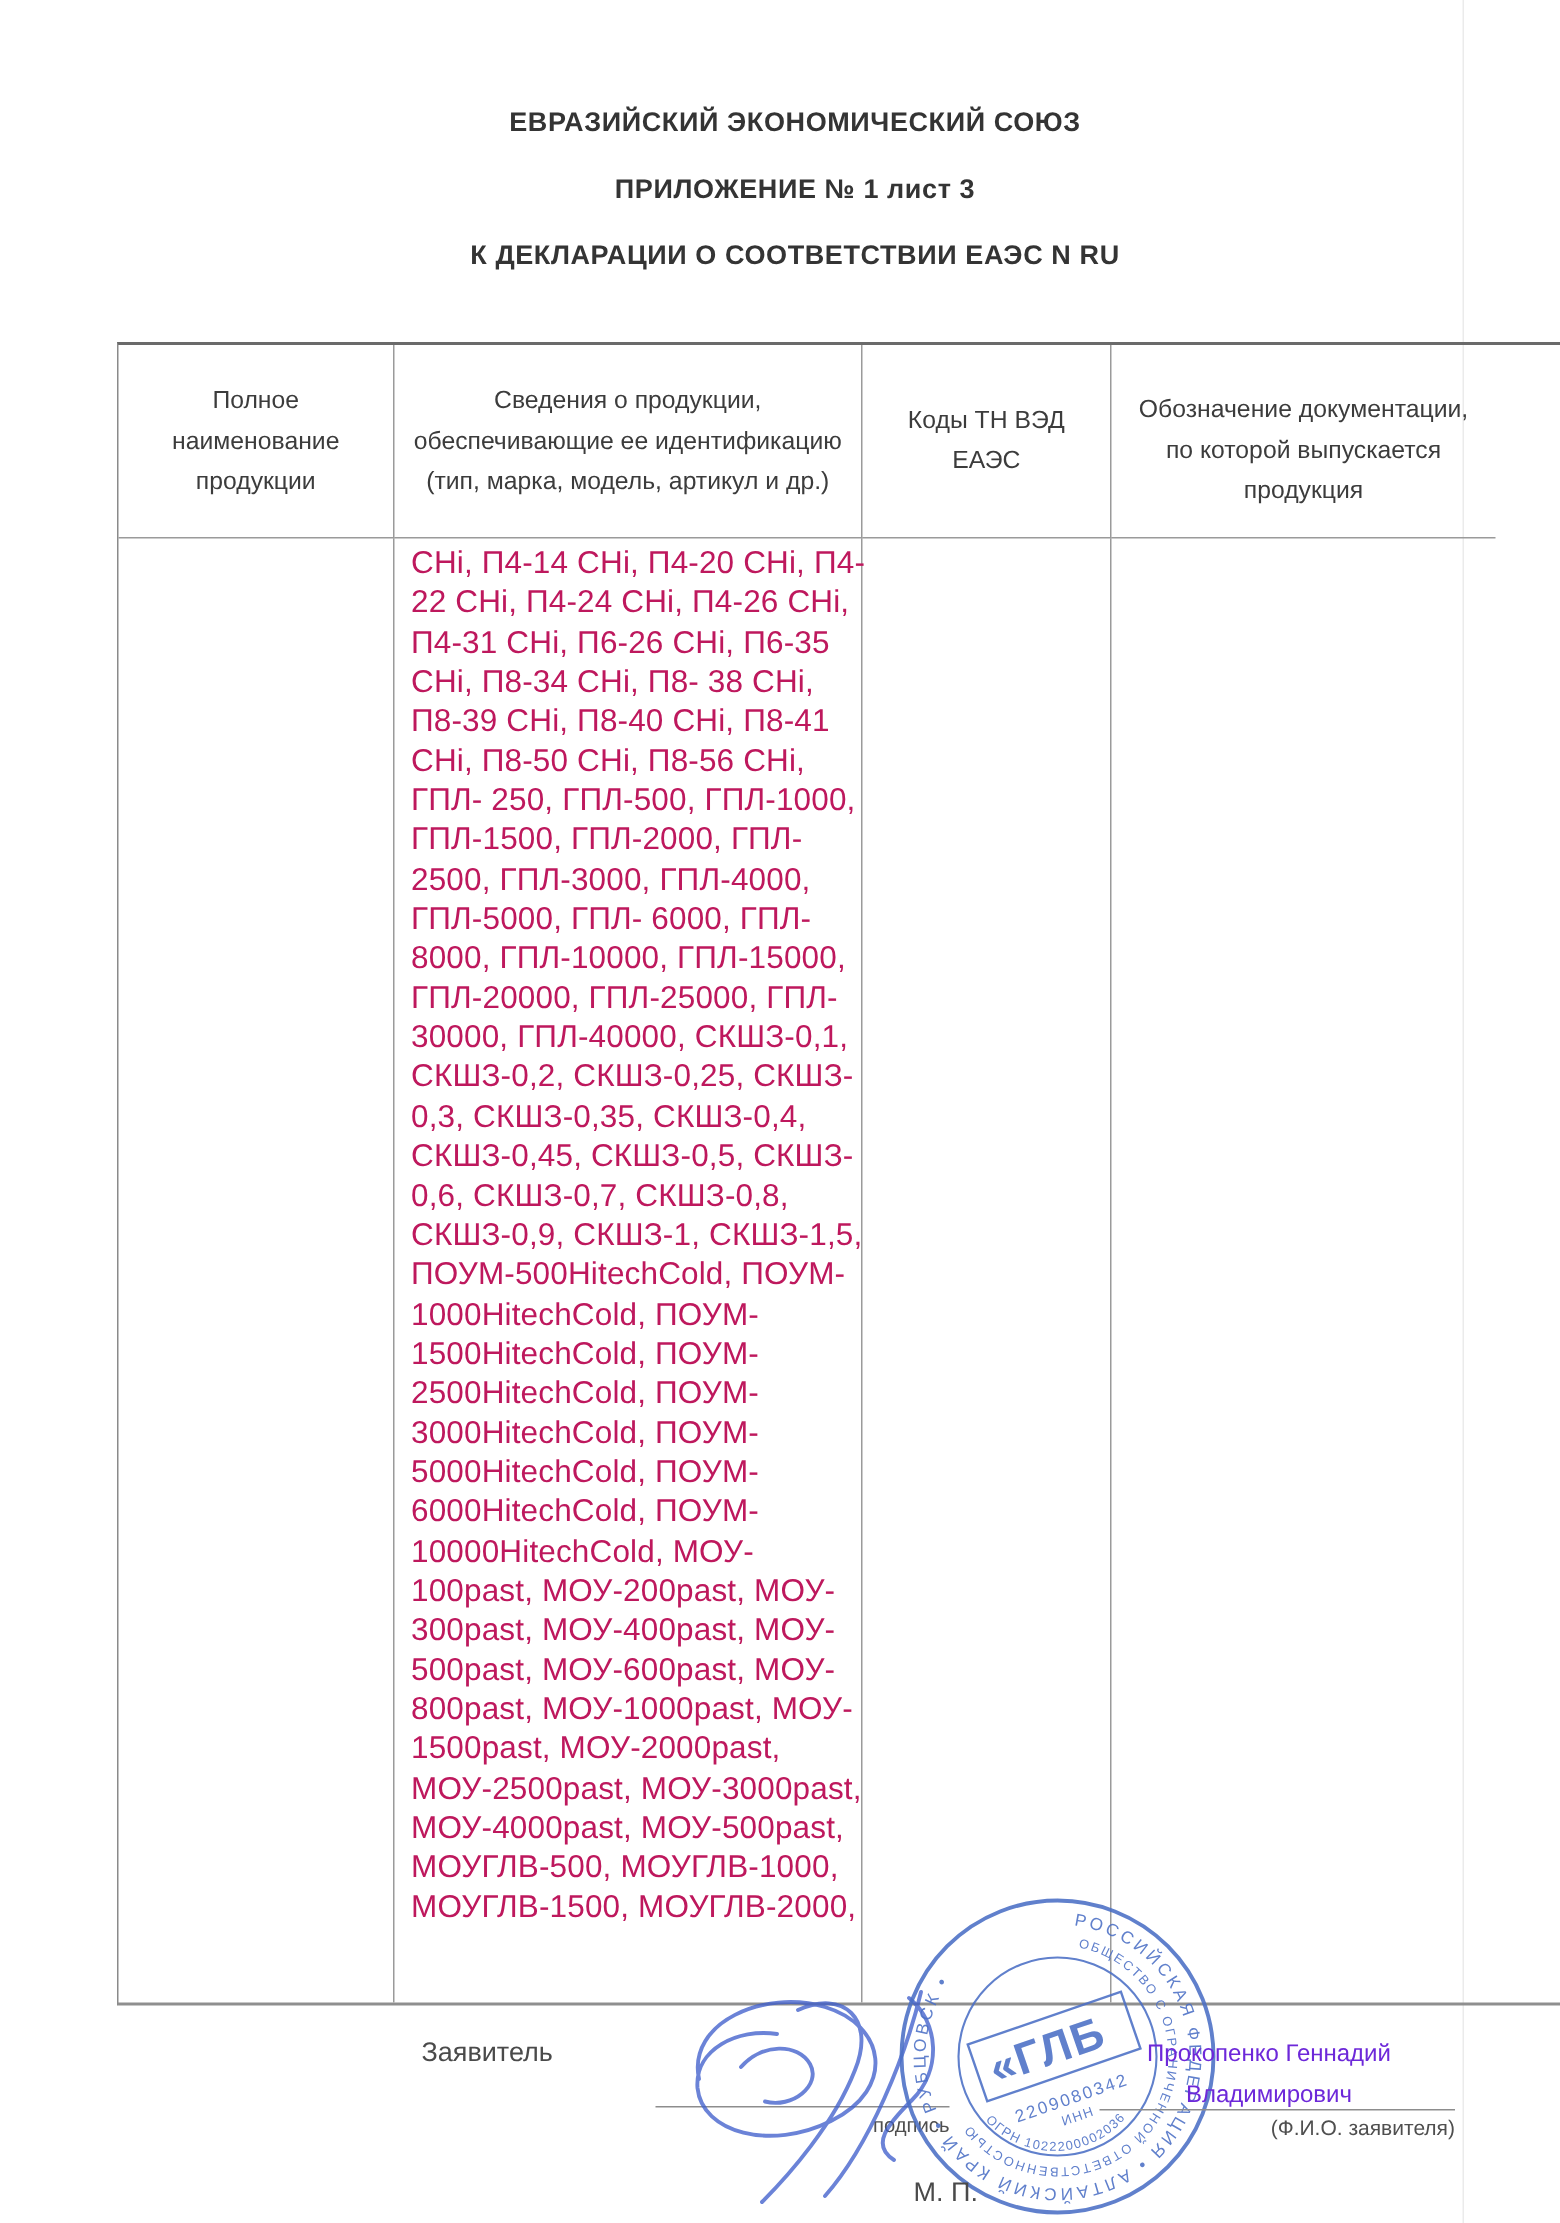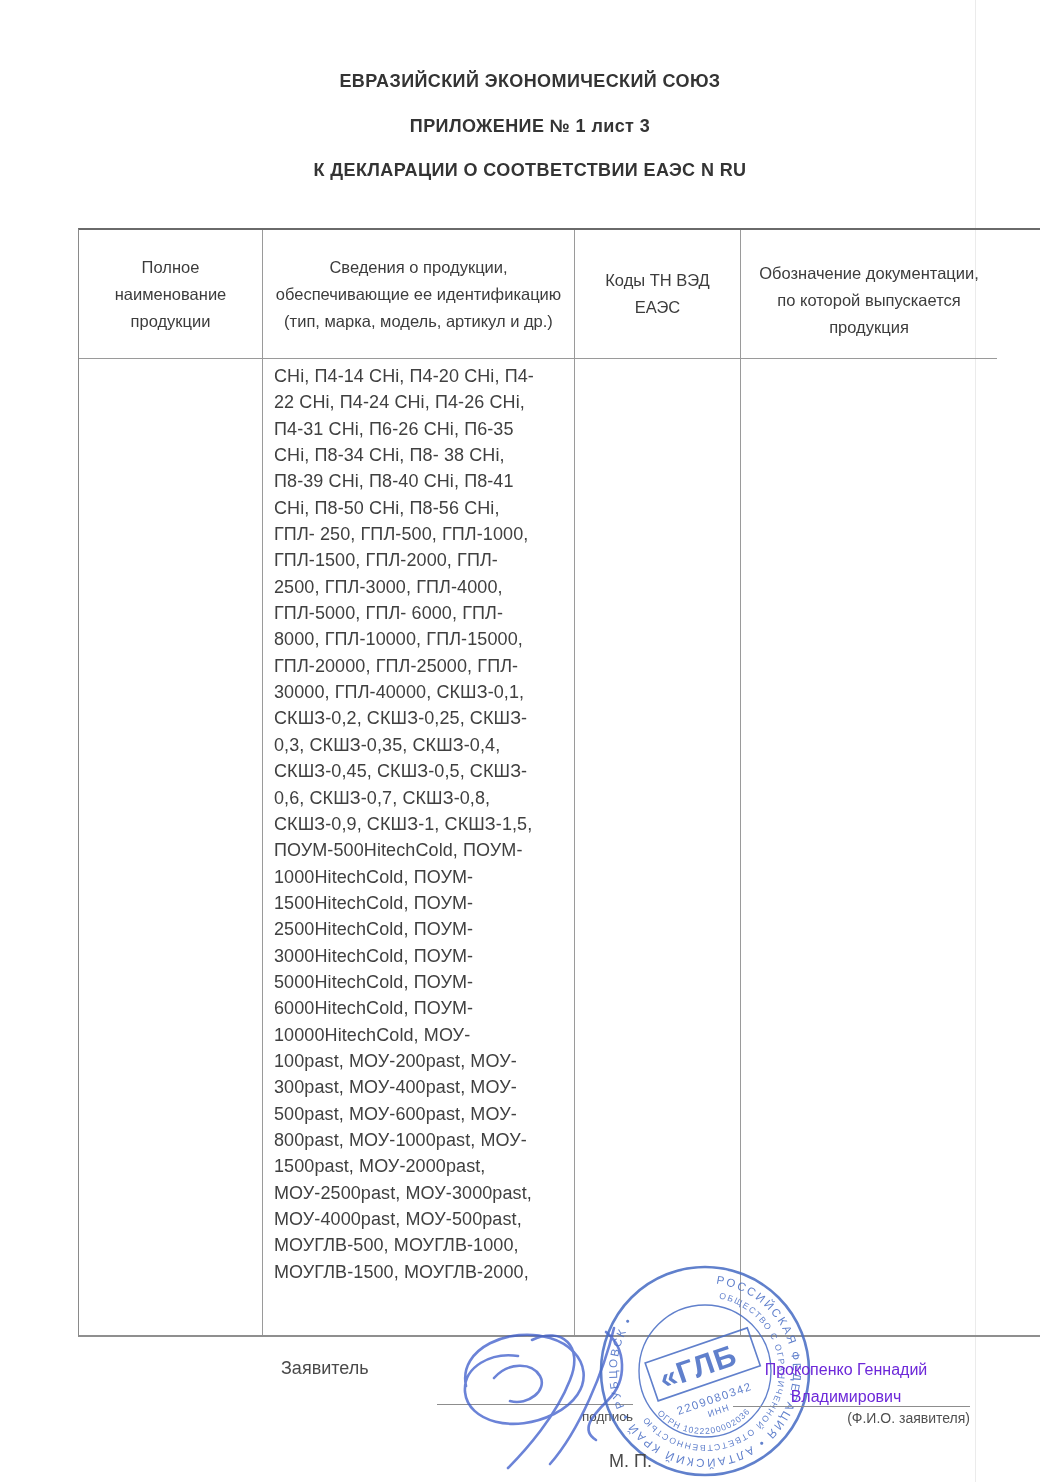--- a/index.html
+++ b/index.html
@@ -26,21 +26,21 @@
   .decl-table .cell{
     border-right:1px solid #9a9a9a;border-bottom:1px solid #9a9a9a;
     box-sizing:border-box;
   }
   .decl-table .cell:nth-child(4n){border-right:none;margin-top:12px;}
   .decl-table .cell.last-row{border-bottom:none;}
   .hcell{
     display:flex;align-items:center;justify-content:center;text-align:center;
     font-size:16.5px;line-height:27px;color:#3c3c3c;padding:4px 10px;
   }
-  .bcell{font-size:18px;color:#404040;}
+  .bcell{font-size:21px;color:#be185d;}
   .ident-cell{padding:4px 4px 0 11px;}
   .ident-cell .line{white-space:nowrap;line-height:26.35px;letter-spacing:.1px;}
   
   .footer-label{position:absolute;font-size:18px;color:#4a4a4a;}
   .sig-line{position:absolute;height:1px;background:#8d8d8d;}
   .small-caption{position:absolute;font-size:13.5px;color:#4f4f4f;text-align:right;}
   .name-block{
     position:absolute;left:718px;top:1356px;width:256px;text-align:center;
     font-size:16px;line-height:27px;color:#6d28d9;z-index:3;
   }

